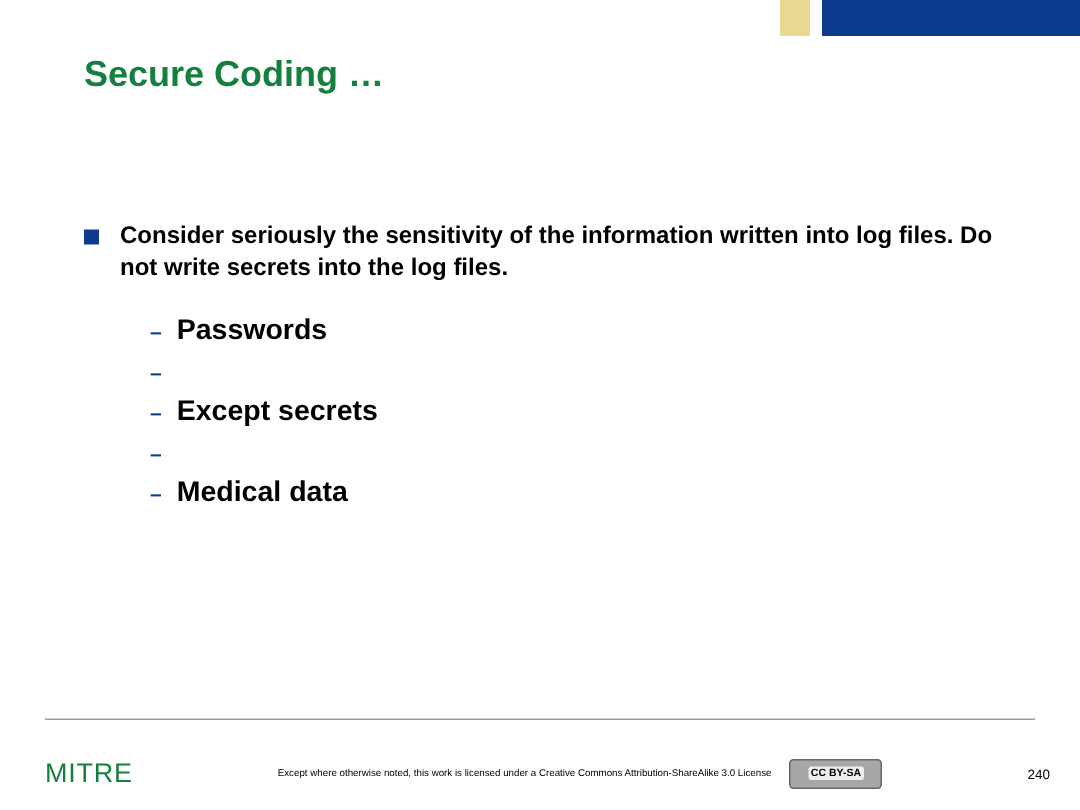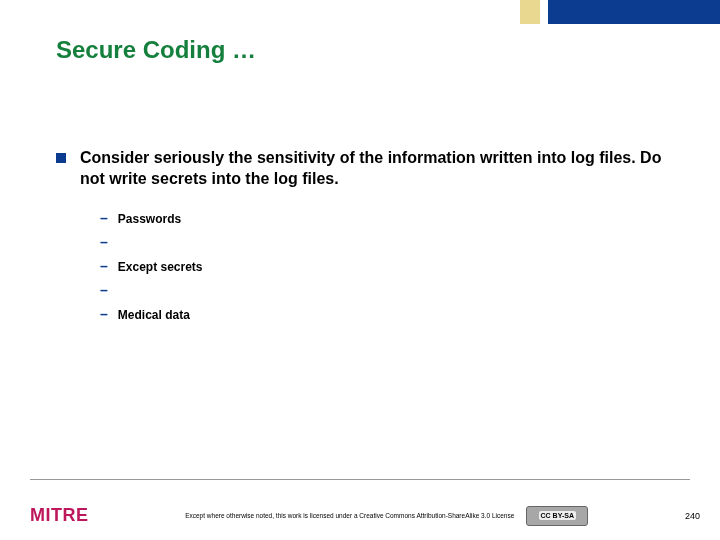--- a/index.html
+++ b/index.html
@@ -66,21 +66,21 @@
     margin-bottom: 8px;
   }
   .dash {
     color: #0b3c8f;
     font-weight: bold;
     font-size: 14px;
     margin-right: 10px;
     flex-shrink: 0;
   }
   .subtext {
-    font-size: 12px;
+    font-size: 19px;
     font-weight: bold;
     color: #000;
   }
   .footer-line {
     position: absolute;
     bottom: 60px;
     left: 30px;
     right: 30px;
     height: 1px;
     background: #999;
@@ -89,22 +89,22 @@
     position: absolute;
     bottom: 14px;
     left: 30px;
     right: 20px;
     display: flex;
     align-items: center;
     justify-content: space-between;
   }
   .logo {
     font-size: 18px;
-    font-weight: bold;
-    color: #be185d;
+    font-weight: normal;
+    color: #15803d;
     letter-spacing: 0.5px;
   }
   .license-wrap {
     display: flex;
     align-items: center;
     gap: 12px;
     flex: 1;
     justify-content: center;
   }
   .license-text {

